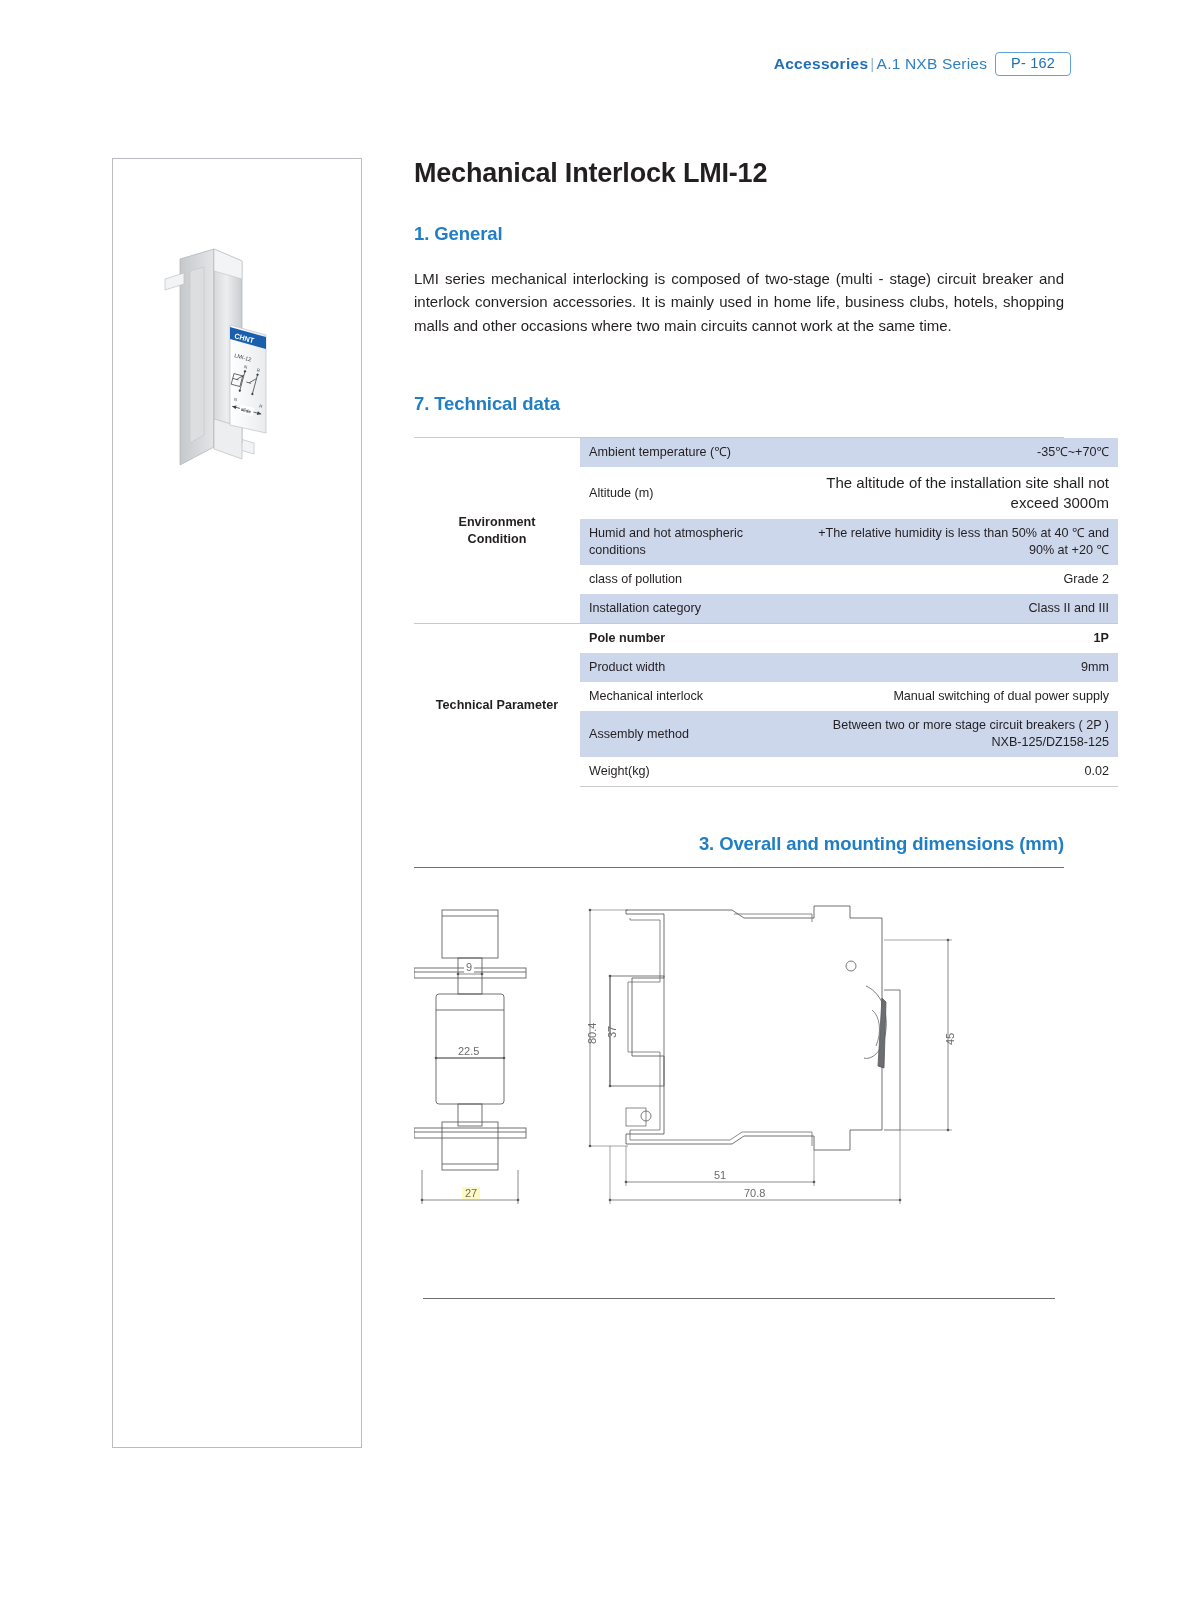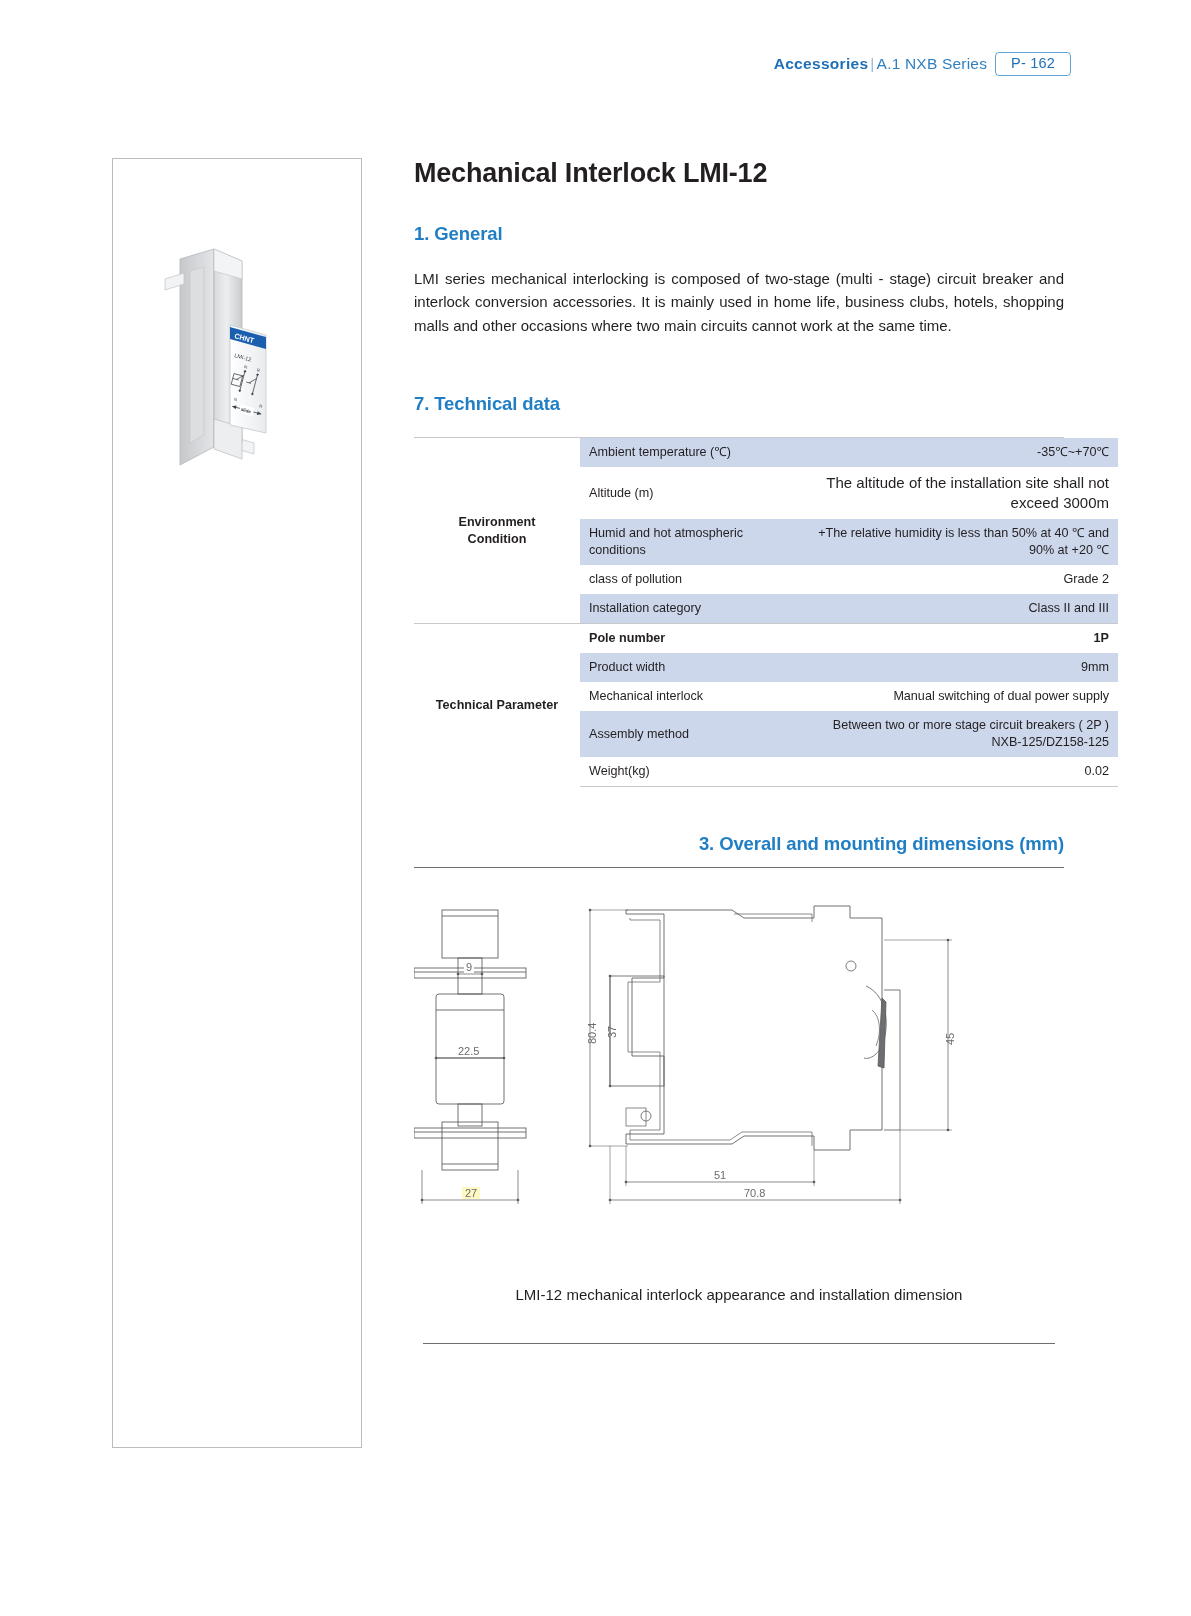--- a/index.html
+++ b/index.html
@@ -425,16 +425,15 @@
     <span class="dim-label" style="left:42px;  top:147px; background:#fff; padding:0 2px;">22.5</span>
     <span class="dim-label" style="left:48px;  top:289px; background:#fef9c3; padding:0 3px;">27</span>
 
     <span class="dim-label vert" style="left:172px; top:146px;">80.4</span>
     <span class="dim-label vert" style="left:192px; top:140px;">37</span>
     <span class="dim-label vert" style="left:530px; top:147px;">45</span>
     <span class="dim-label" style="left:297px; top:271px; background:#fff; padding:0 3px;">51</span>
     <span class="dim-label" style="left:327px; top:289px; background:#fff; padding:0 3px;">70.8</span>
   </div>
 
-  <div class="caption">LMI-12 mechanical interlock appearance and installation dimension</div>
   <div class="bottom-rule"></div>
 
 </div>
 
 </body></html>

